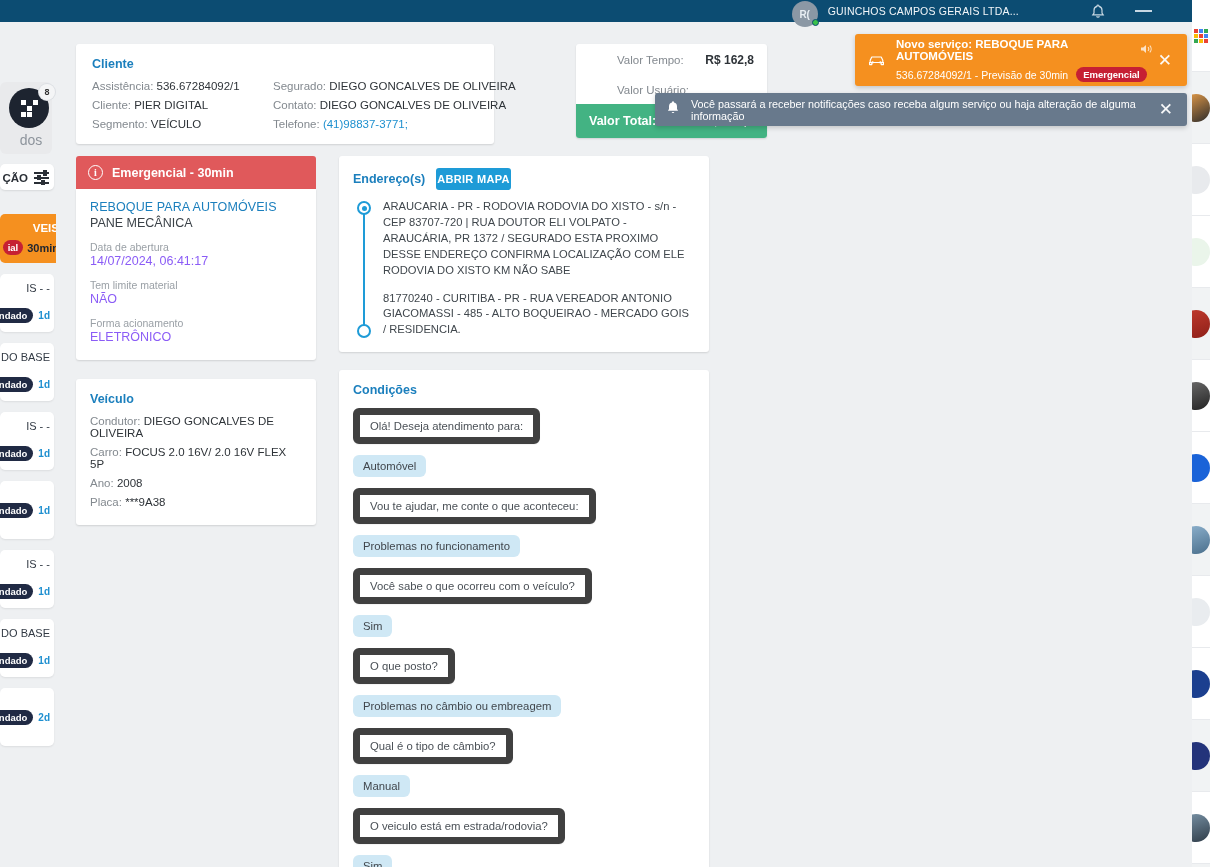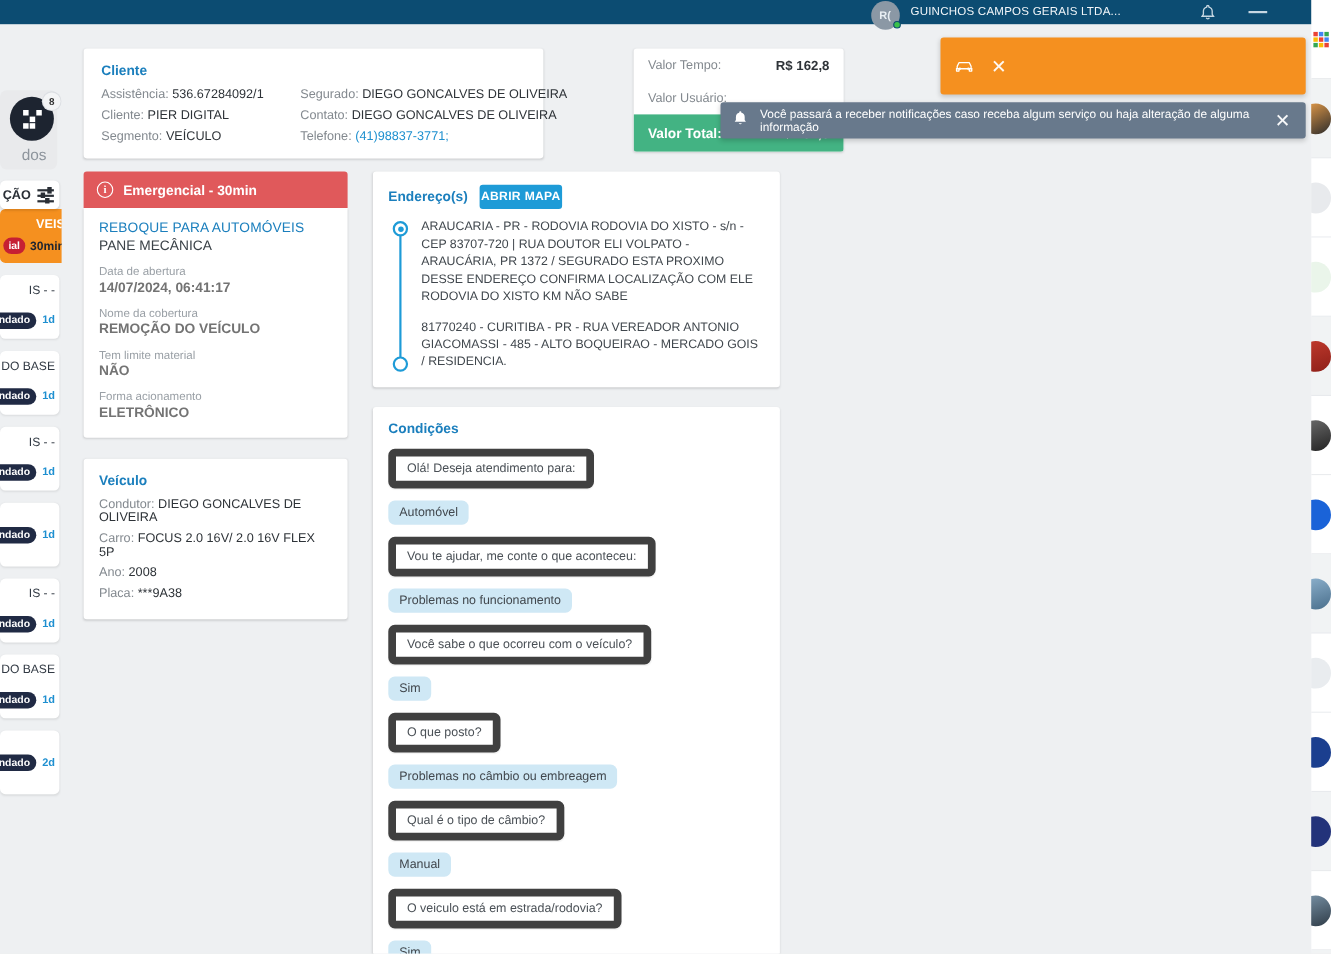--- a/index.html
+++ b/index.html
@@ -125,21 +125,21 @@
   .lc-sliders span:nth-child(1) { top: 1px; }
   .lc-sliders span:nth-child(2) { top: 6px; }
   .lc-sliders span:nth-child(3) { top: 11px; }
   .lc-sliders i { position: absolute; width: 3.5px; height: 5.5px; background: #2a2f36; }
   .lc-sliders i:nth-of-type(1) { top: -1px; left: 9px; }
   .lc-sliders i:nth-of-type(2) { top: 3.5px; left: 3px; }
   .lc-sliders i:nth-of-type(3) { top: 8.5px; left: 7px; }
 
   .lc-orange {
     width: 63px; background: #f5901f;
-    border-radius: 5px; margin-top: 0;
+    border-radius: 5px; margin-top: 24px;
     padding: 8px 4px 8px 0;
     text-align: right;
     overflow: hidden;
   }
   .lc-orange .ttl { color: #fff; font-weight: bold; font-size: 11.5px; white-space: nowrap; }
   .lc-orange .sub { margin-top: 6px; display: flex; align-items: center; justify-content: flex-end; gap: 4px; white-space: nowrap; }
   .lc-orange .pill { background: #c62033; color: #fff; font-size: 9.5px; font-weight: bold; border-radius: 9px; padding: 2px 5px; }
   .lc-orange .mins { color: #1d2430; font-size: 11px; font-weight: bold; }
 
   .lc-item {
@@ -177,21 +177,21 @@
   .kv .k { color: #83898f; }
   .kv .lnk { color: #1e90cf; }
 
   .valores-card {
     width: 191px; margin-left: 82px;
     border-radius: 3px; overflow: hidden;
     background: #fff;
     box-shadow: 0 1px 2px rgba(0,0,0,.13);
     align-self: flex-start;
   }
-  .val-row { display: flex; justify-content: space-between; align-items: center; padding: 9px 13px 8px 13px; }
+  .val-row { display: flex; justify-content: space-between; align-items: center; padding: 9px 13px 8px 13px; margin-left: 28px; }
   .val-row .lbl { font-size: 11.5px; color: #83898f; }
   .val-row .amt { font-size: 12px; color: #2e3338; font-weight: bold; }
   .val-total { background: #43b383; padding: 10px 13px; display: flex; justify-content: space-between; align-items: center; }
   .val-total .lbl, .val-total .amt { color: #fff; font-weight: bold; font-size: 12.5px; }
 
   
   .content-split { display: flex; padding: 12px 0 0 20px; gap: 23px; }
 
   .col-left { width: 240px; }
 
@@ -207,21 +207,21 @@
     border: 1.4px solid #fff; color: #fff;
     font-size: 10px; font-weight: bold;
     display: flex; align-items: center; justify-content: center;
     font-family: "Liberation Serif", serif;
   }
   .servico-card { background: #fff; border-radius: 0 0 3px 3px; padding: 11px 14px 16px 14px; box-shadow: 0 1px 2px rgba(0,0,0,.13); }
   .serv-title { color: #1b7fbd; font-size: 12.5px; letter-spacing: .1px; }
   .serv-sub { color: #3b4248; font-size: 12.5px; margin-top: 2px; }
   .field { margin-top: 11px; }
   .field .flabel { font-size: 10.5px; color: #9aa0a6; }
-  .field .fvalue { font-size: 12.5px; color: #737373; margin-top: 1px; font-weight: bold; }
+  .field .fvalue { font-size: 12.5px; color: #8b5cf6; margin-top: 1px; }
 
   .veiculo-card { margin-top: 19px; padding: 13px 14px 17px 14px; }
   .veiculo-card .kvline { font-size: 11.5px; color: #2e3338; margin-top: 7px; }
   .veiculo-card .kvline .k { color: #83898f; }
 
   
   .col-right { width: 370px; }
 
   .endereco-card { padding: 12px 14px 14px 14px; }
   .end-head { display: flex; align-items: center; gap: 11px; margin-bottom: 9px; }
@@ -469,24 +469,20 @@
           <span class="info-circle">i</span>
           <span>Emergencial - 30min</span>
         </div>
         <div class="servico-card">
           <div class="serv-title">REBOQUE PARA AUTOMÓVEIS</div>
           <div class="serv-sub">PANE MECÂNICA</div>
 
           <div class="field">
             <div class="flabel">Data de abertura</div>
             <div class="fvalue">14/07/2024, 06:41:17</div>
-          </div>
-          <div class="field">
-            <div class="flabel">Nome da cobertura</div>
-            <div class="fvalue">REMOÇÃO DO VEÍCULO</div>
           </div>
           <div class="field">
             <div class="flabel">Tem limite material</div>
             <div class="fvalue">NÃO</div>
           </div>
           <div class="field">
             <div class="flabel">Forma acionamento</div>
             <div class="fvalue">ELETRÔNICO</div>
           </div>
         </div>
@@ -558,20 +554,35 @@
   </div>
 
   <div class="toast-orange">
     <span class="car-icon">
       <svg width="19" height="13" viewBox="0 0 19 13">
           <path d="M2 8.5h15M3.2 8.5V6.2l1.6-3.2h9.4l1.6 3.2v2.3M2.6 8.5v2.1h2.2V8.5M14.2 8.5v2.1h2.2V8.5" fill="none" stroke="#fff" stroke-width="1.2" stroke-linejoin="round"></path>
           <circle cx="5.6" cy="8.4" r="1.1" fill="#fff"></circle>
           <circle cx="13.4" cy="8.4" r="1.1" fill="#fff"></circle>
         </svg>
     </span>
+    <span class="body">
+      <span class="t1">
+        <span>Novo serviço: REBOQUE PARA AUTOMÓVEIS</span>
+        <span>
+          <svg width="13" height="12" viewBox="0 0 13 12" opacity="0.75">
+              <path d="M1 4.4h2.3L6 2v8L3.3 7.6H1z" fill="#fff"></path>
+              <path d="M8 4.1a2.6 2.6 0 0 1 0 3.8M9.8 2.6a5 5 0 0 1 0 6.8" fill="none" stroke="#fff" stroke-width="1.1"></path>
+            </svg>
+        </span>
+      </span>
+      <span class="t2">
+        <span>536.67284092/1 - Previsão de 30min</span>
+        <span class="emerg-pill">Emergencial</span>
+      </span>
+    </span>
     <span class="toast-x">✕</span>
   </div>
 
   <div class="toast-gray">
     <span>
       <svg width="14" height="15" viewBox="0 0 14 15">
           <path d="M7 1.2a1 1 0 0 1 1 1v.3A4 4 0 0 1 11 6.4V9l1.1 1.7H1.9L3 9V6.4a4 4 0 0 1 3-3.9v-.3a1 1 0 0 1 1-1z" fill="#fff"></path>
           <path d="M5.6 12a1.5 1.5 0 0 0 2.8 0" fill="#fff"></path>
         </svg>
     </span>

